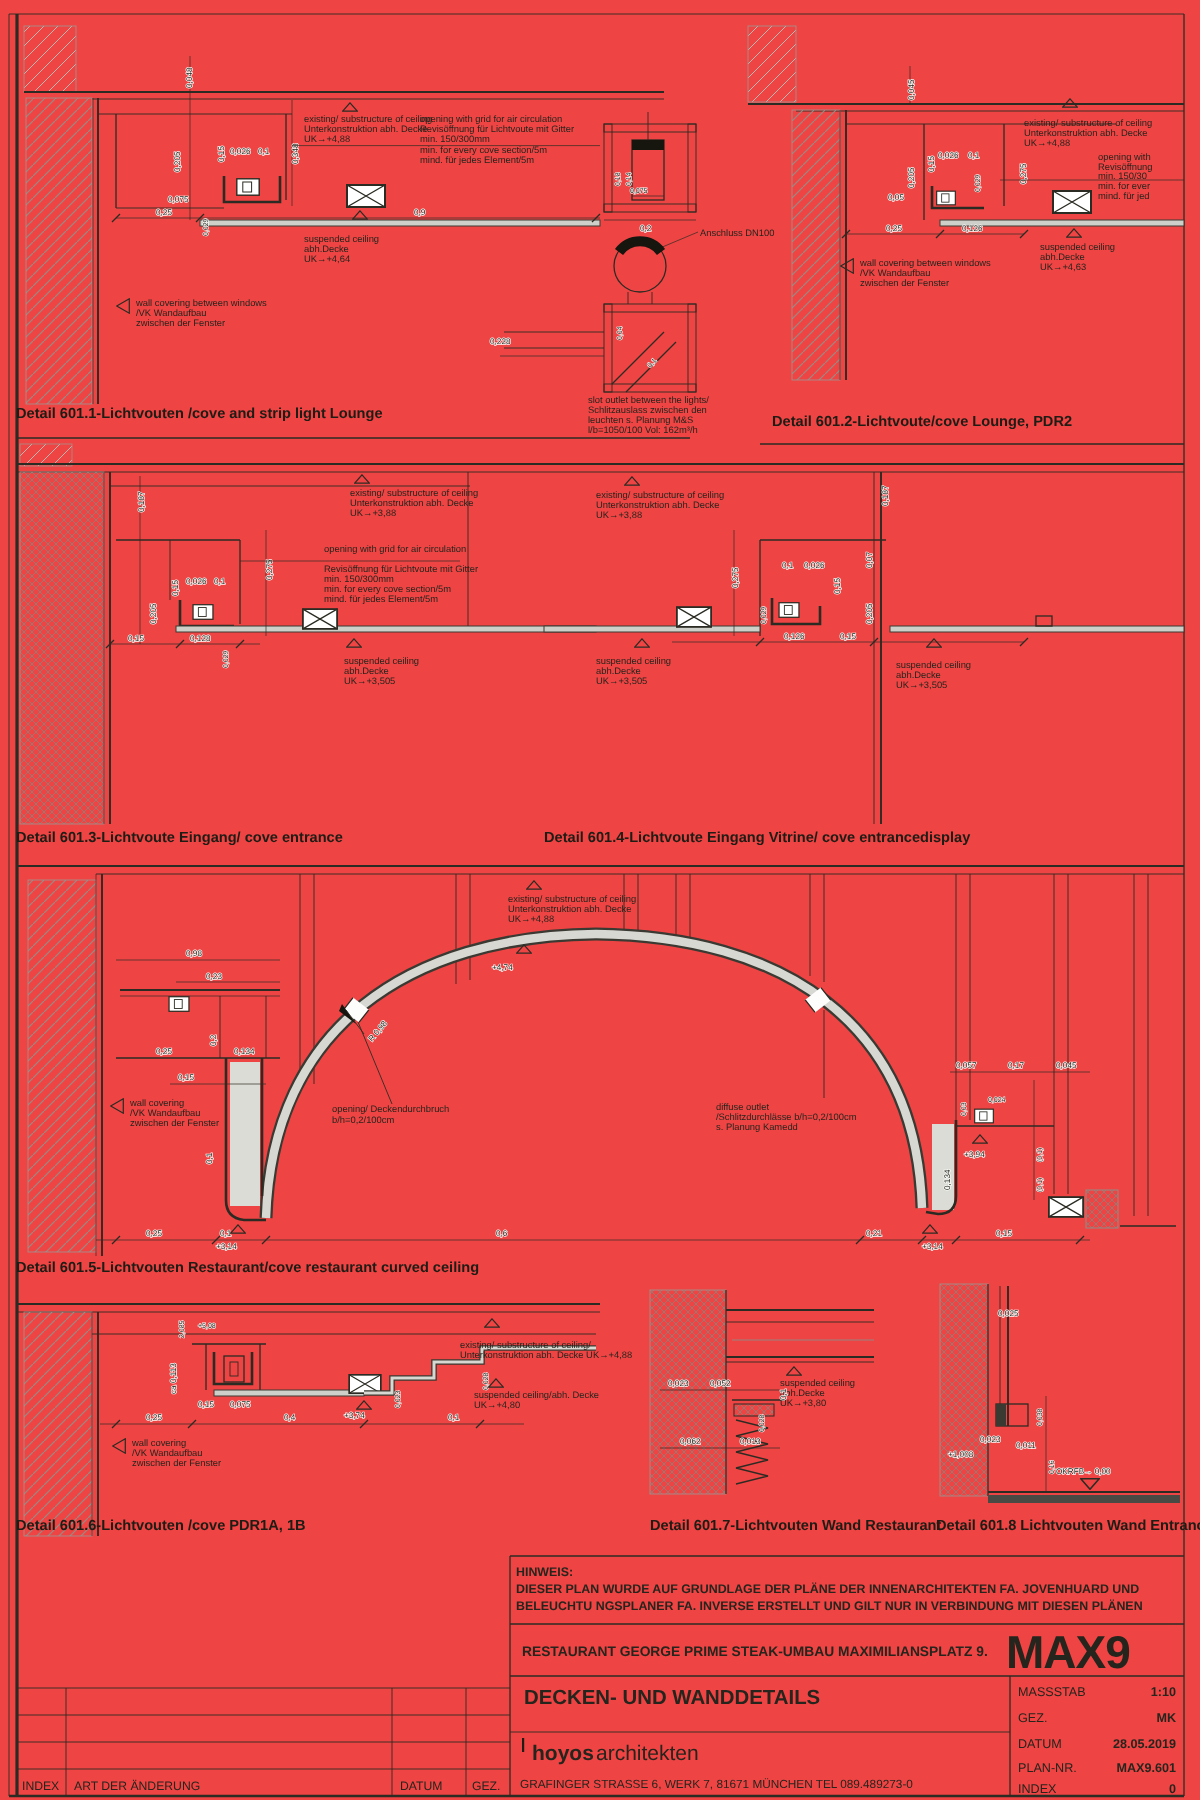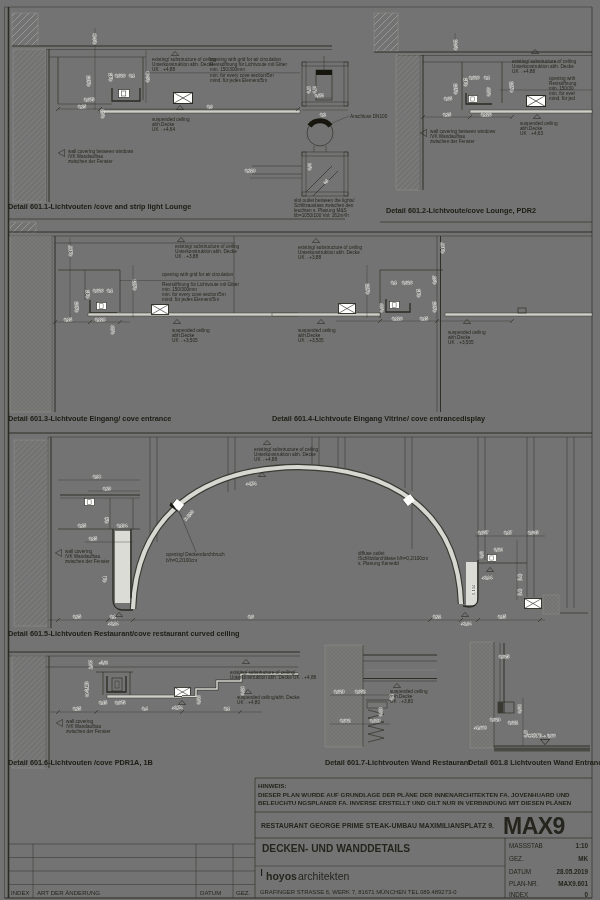--- a/index.html
+++ b/index.html
@@ -1,16 +1,16 @@
 <!DOCTYPE html>
 <html><head>
 <meta charset="utf-8">
 <style>
   html,body{margin:0;padding:0;background:#ffffff;}
-  #sheet{position:relative;width:600px;height:900px;background:#737373;overflow:hidden;}
+  #sheet{position:relative;width:600px;height:900px;background:#ef4444;overflow:hidden;}
   svg{font-family:"Liberation Sans", sans-serif;}
   text{fill:#25251d;}
   .cap{font-size:7.3px;font-weight:bold;fill:#1d1c15;}
   .an{font-size:4.7px;}
   .dm{font-size:4.1px;paint-order:stroke;stroke:#fdfdfc;stroke-width:.7px;}
   .dms{font-size:3.5px;paint-order:stroke;stroke:#fdfdfc;stroke-width:.6px;}
   .s3{stroke:#2b2b23;stroke-width:.35;fill:none}
   .s4{stroke:#2b2b23;stroke-width:.45;fill:none}
   .s6{stroke:#2b2b23;stroke-width:.65;fill:none}
   .s9{stroke:#2b2b23;stroke-width:.95;fill:none}

